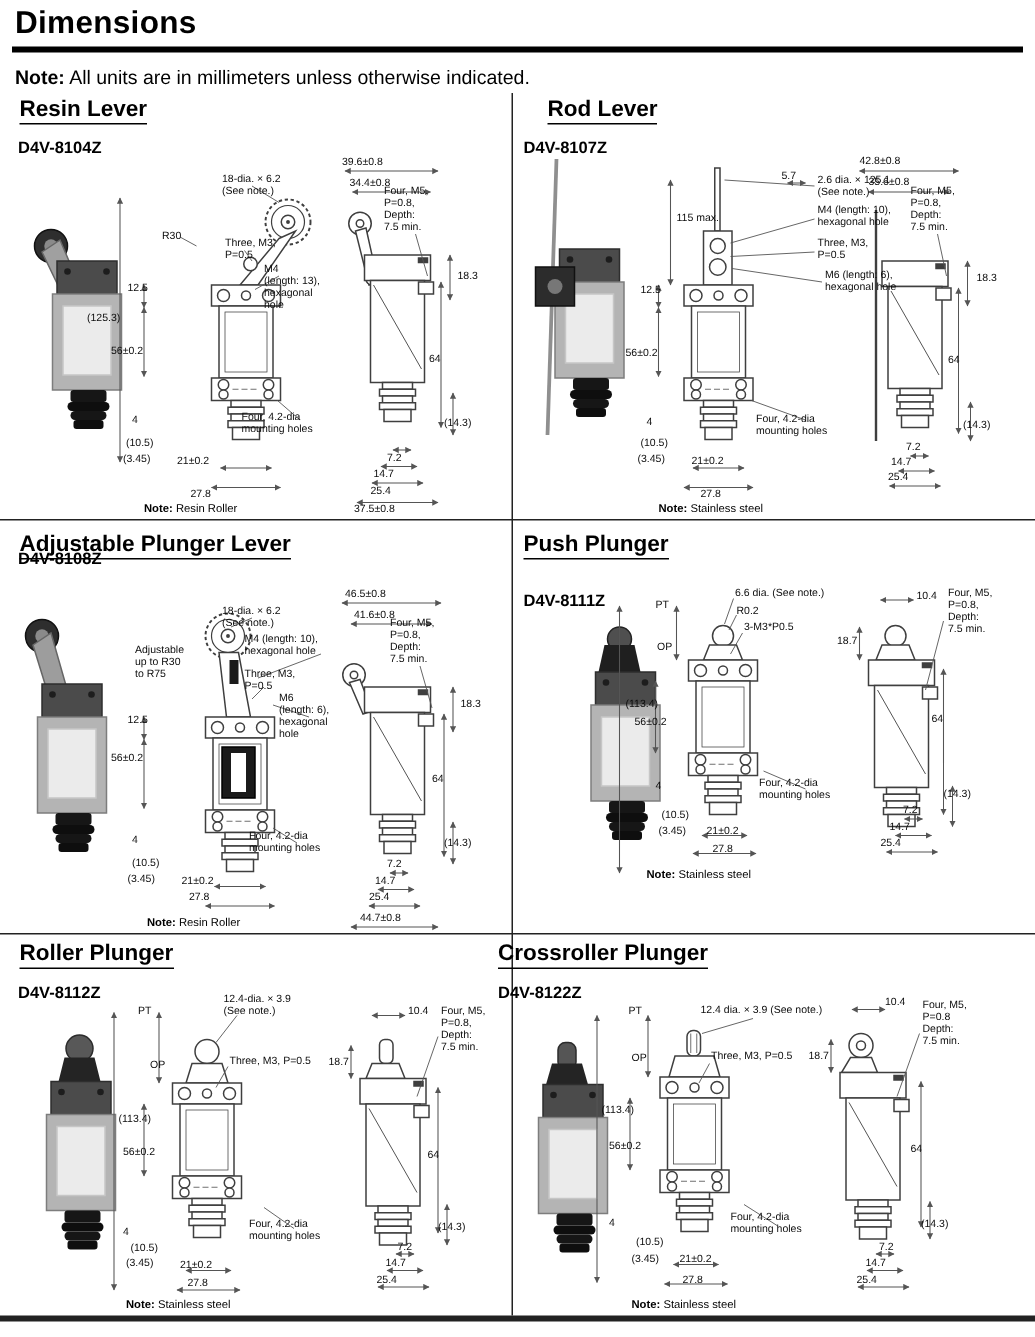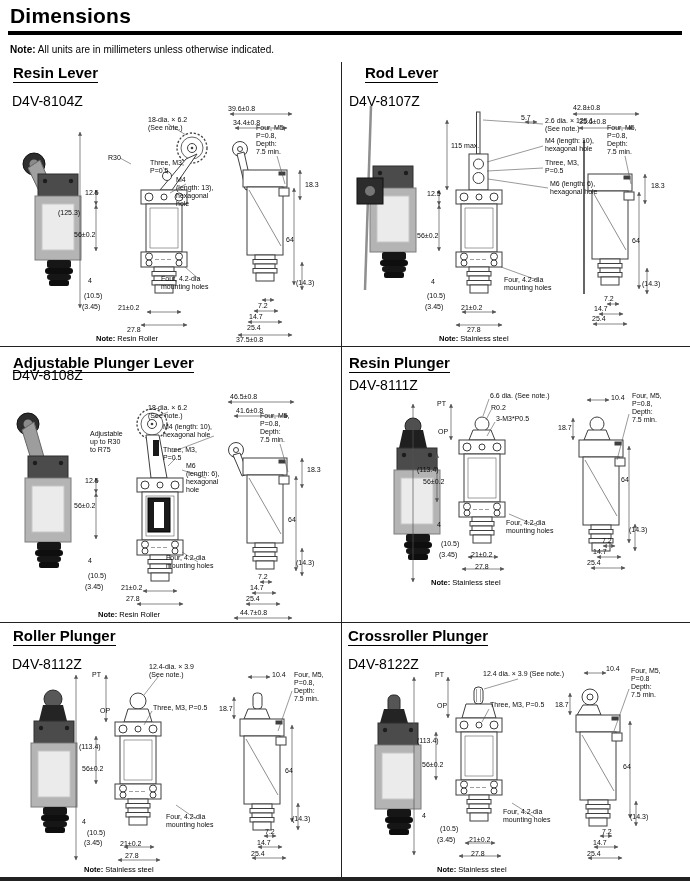--- a/index.html
+++ b/index.html
@@ -1,25 +1,25 @@
 <!DOCTYPE html>
 <html><head>
 <meta charset="utf-8">
 <style>
   html,body{margin:0;padding:0}
   body{width:690px;height:891px;background:#fff;position:relative;overflow:hidden;
        font-family:"Liberation Sans",sans-serif;color:#000}
   .pagetitle{position:absolute;left:10px;top:4px;font-size:21px;font-weight:bold;letter-spacing:.2px}
   .rule{position:absolute;left:8px;top:31px;width:674px;height:4px;background:#000}
-  .note-line{position:absolute;left:10px;top:44px;font-size:10px}
+  .note-line{position:absolute;left:10px;top:44px;font-size:13px}
   .vdiv,.hdiv{position:absolute;background:#222}
   .panel{position:absolute}
   .ph{position:absolute;margin:0;font-size:15px;font-weight:bold;border-bottom:1.6px solid #000;
       padding-bottom:1px;white-space:nowrap}
-  .model{position:absolute;font-size:14px;font-weight:normal;white-space:nowrap}
+  .model{position:absolute;font-size:11px;font-weight:bold;white-space:nowrap}
   .lbl{position:absolute;font-size:7px;line-height:1.14;white-space:pre-line;color:#0c0c0c}
   .pnote{position:absolute;font-size:7.5px;white-space:nowrap}
   svg.draw{position:absolute;left:0;top:0}
   .dl{stroke:#555;stroke-width:.7;marker-start:url(#ar);marker-end:url(#ar)}
   .xl{stroke:#555;stroke-width:.6}
 </style>
 </head>
 <body>
 
 <svg width="0" height="0" style="position:absolute" aria-hidden="true">
@@ -374,22 +374,22 @@
       <line class="dl" x1="250" y1="216" x2="284" y2="216"></line>
       <line class="dl" x1="127" y1="205" x2="157" y2="205"></line>
       <line class="dl" x1="121" y1="217" x2="163" y2="217"></line>
       <line class="xl" x1="148" y1="47" x2="142" y2="64"></line>
       <line class="xl" x1="150" y1="58" x2="145" y2="68"></line>
       <line class="xl" x1="154" y1="70" x2="146" y2="84"></line>
       <line class="xl" x1="288" y1="62" x2="276" y2="108"></line>
       <line class="xl" x1="196" y1="174" x2="168" y2="162"></line>
     </g>
   </svg>
-  <h2 class="ph" style="left:8px;top:2px">Resin Plunger</h2>
-  <div class="model" style="left:8px;top:25px">D4V-8111Z</div>
+  <h2 class="ph" style="left:8px;top:2px">Push Plunger</h2>
+  <div class="model" style="left:8px;top:43px">D4V-8111Z</div>
   <span class="lbl" style="left:96px;top:48px">PT</span>
   <span class="lbl" style="left:149px;top:40px">6.6 dia. (See note.)</span>
   <span class="lbl" style="left:150px;top:52px">R0.2</span>
   <span class="lbl" style="left:155px;top:63px">3-M3*P0.5</span>
   <span class="lbl" style="left:97px;top:76px">OP</span>
   <span class="lbl" style="left:270px;top:42px">10.4</span>
   <span class="lbl" style="left:291px;top:40px">Four, M5,
 P=0.8,
 Depth:
 7.5 min.</span>
@@ -476,21 +476,21 @@
   <span class="lbl" style="left:120px;top:215px">21±0.2</span>
   <span class="lbl" style="left:257px;top:214px">14.7</span>
   <span class="lbl" style="left:251px;top:225px">25.4</span>
   <span class="lbl" style="left:125px;top:227px">27.8</span>
   <div class="pnote" style="left:84px;top:240px">
     <b>Note:</b>
     <span>Stainless steel</span>
   </div>
 </section>
 
-<section class="panel" style="left:340px;top:625px;width:349px;height:252px">
+<section class="panel" style="left:324px;top:625px;width:349px;height:252px">
   <svg class="draw" width="349" height="252" viewBox="0 0 349 252">
     <g>
       <rect x="48" y="70" width="12" height="18" rx="5" fill="#555" stroke="#2b2b2b"></rect>
       <polygon points="44,84 64,84 68,98 40,98" fill="#242424"></polygon>
       <use href="#photo" x="30" y="98"></use>
     </g>
     <g>
       <rect x="134" y="62" width="9" height="17" rx="4" fill="#fff" stroke="#3f3f3f"></rect>
       <line x1="136.5" y1="64" x2="136.5" y2="77" stroke="#3f3f3f" stroke-width="0.5"></line>
       <line x1="140.5" y1="64" x2="140.5" y2="77" stroke="#3f3f3f" stroke-width="0.5"></line>

